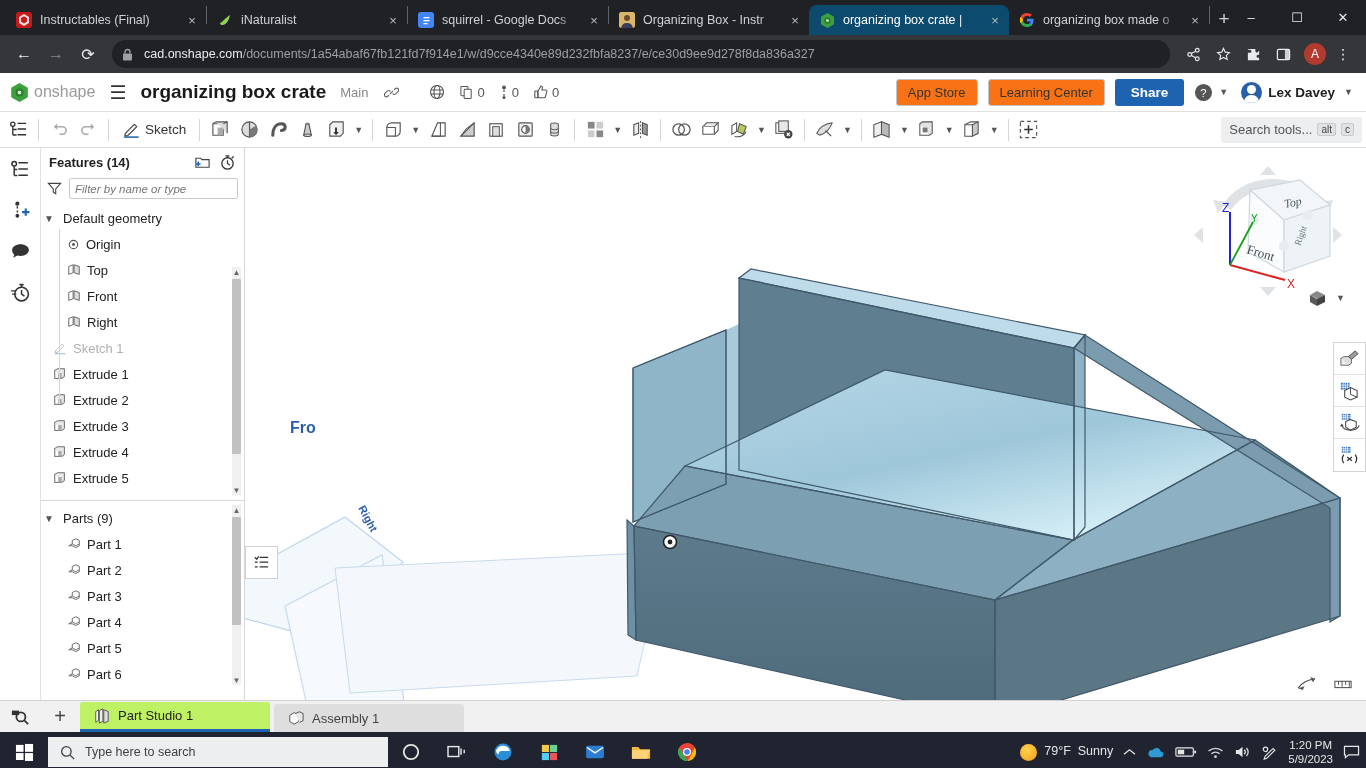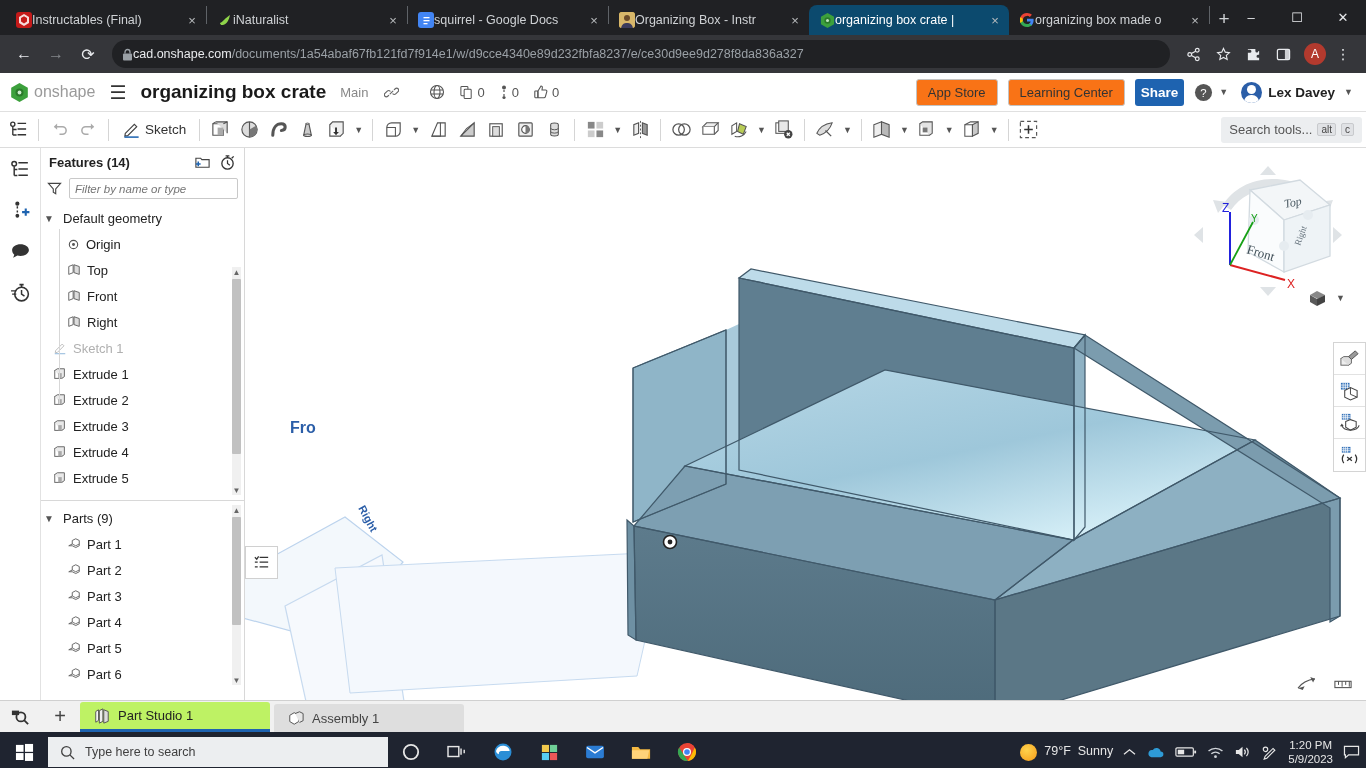--- a/index.html
+++ b/index.html
@@ -9,21 +9,21 @@
     overflow: hidden; background: #fff;
   }
   
   .browser-tabstrip {
     height: 35px; background: #202124; display: flex; align-items: flex-end;
     padding-left: 6px; position: relative;
   }
   .tab {
     height: 30px; width: 200px; display: flex; align-items: center;
     padding: 0 6px 0 10px; border-radius: 8px 8px 0 0; position: relative;
-    color: #cfd2d5; font-size: 12px; 
+    color: #cfd2d5; font-size: 12px; gap: 8px;
   }
   .tab.active { background: #0c4a6e; color: #fff; }
   .tab-favicon {
     width: 16px; height: 16px; flex: 0 0 16px; border-radius: 3px;
     display: flex; align-items: center; justify-content: center;
     font-size: 10px; line-height: 1; color: #fff; overflow: hidden;
   }
   .tab-title {
     flex: 1 1 auto; white-space: nowrap; overflow: hidden;
     text-overflow: clip; font-size: 12.5px;
@@ -43,21 +43,21 @@
 
   .browser-toolbar {
     height: 38px; background: #35363a; display: flex; align-items: center;
     padding: 0 10px; gap: 4px;
   }
   .nav-btn { width: 28px; height: 28px; display: flex; align-items: center;
              justify-content: center; color: #e8eaed; font-size: 16px; }
   .nav-btn.disabled { color: #85888c; }
   .omnibox {
     flex: 1 1 auto; height: 28px; background: #202124; border-radius: 14px;
-    display: flex; align-items: center; padding: 0 10px; gap: 0;
+    display: flex; align-items: center; padding: 0 10px; gap: 11px;
     margin: 0 6px; color: #9aa0a6; font-size: 12.5px; overflow: hidden;
   }
   .omnibox .url { white-space: nowrap; overflow: hidden; }
   .omnibox .url b { color: #e8eaed; font-weight: normal; }
   .tb-icon { width: 26px; height: 26px; display: flex; align-items: center;
              justify-content: center; color: #e8eaed; font-size: 14px; flex: 0 0 26px;}
   .avatar-btn {
     width: 22px; height: 22px; border-radius: 50%; background: #b33a2e;
     color: #fff; font-size: 12px; display: flex; align-items: center;
     justify-content: center; margin-left: 4px;
@@ -75,21 +75,21 @@
   .doc-branch { font-size: 13px; color: #888; margin-left: 4px; }
   .tb-meta { display: flex; align-items: center; gap: 4px; color: #555; font-size: 13px; }
   .tb-meta .grp { display: flex; align-items: center; gap: 3px; margin-left: 10px; }
   .spacer { flex: 1 1 auto; }
   .btn-outline {
     border: 1px solid #c3c3c3; border-radius: 3px; background: #f97316;
     font-size: 13px; color: #333; padding: 5px 11px;
   }
   .btn-share {
     background: #1e63b0; color: #fff; border: none; border-radius: 3px;
-    font-size: 13.5px; font-weight: bold; padding: 6px 6px;
+    font-size: 13.5px; font-weight: bold; padding: 6px 16px;
   }
   .user-chip { display: flex; align-items: center; gap: 6px; font-size: 13.5px; color: #222; font-weight: bold; }
   .user-av { width: 21px; height: 21px; border-radius: 50%; background: #2b5ea8; position: relative; overflow: hidden; }
   .user-av::after { content:""; position:absolute; width:9px; height:9px; border-radius:50%;
     background:#fff; left:6px; top:3px; }
   .user-av::before { content:""; position:absolute; width:15px; height:9px; border-radius:7px 7px 0 0;
     background:#fff; left:3px; top:13px; }
 
   
   .os-toolbar {

